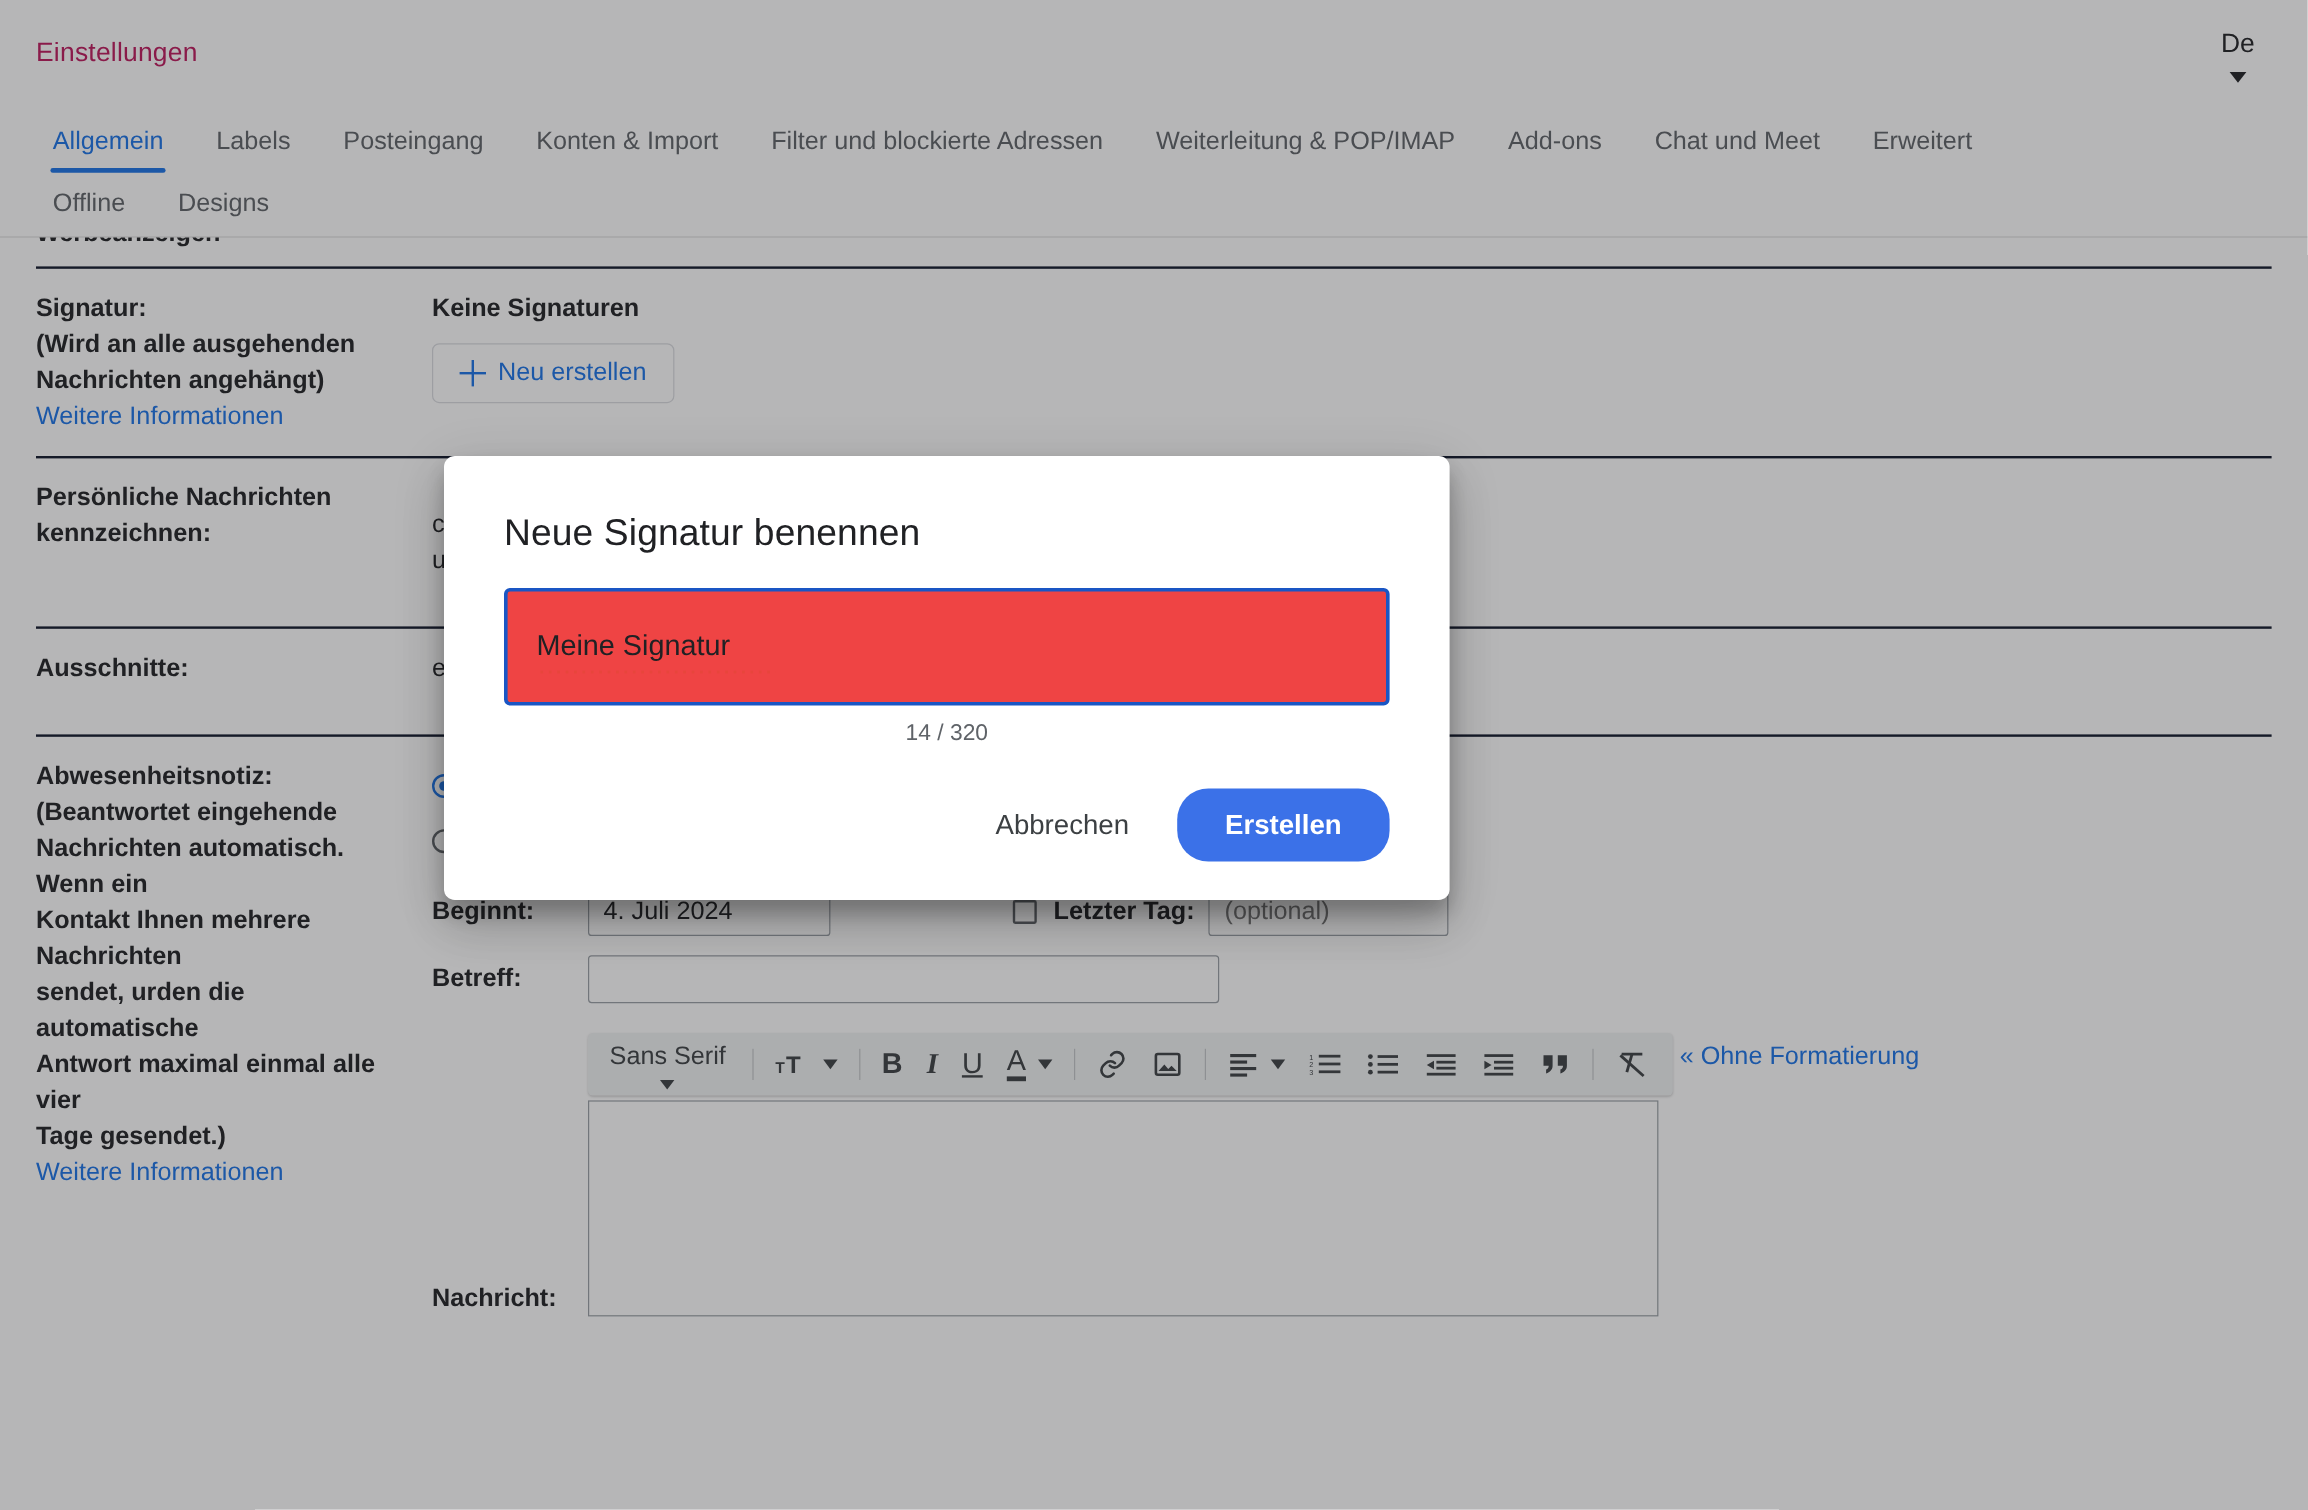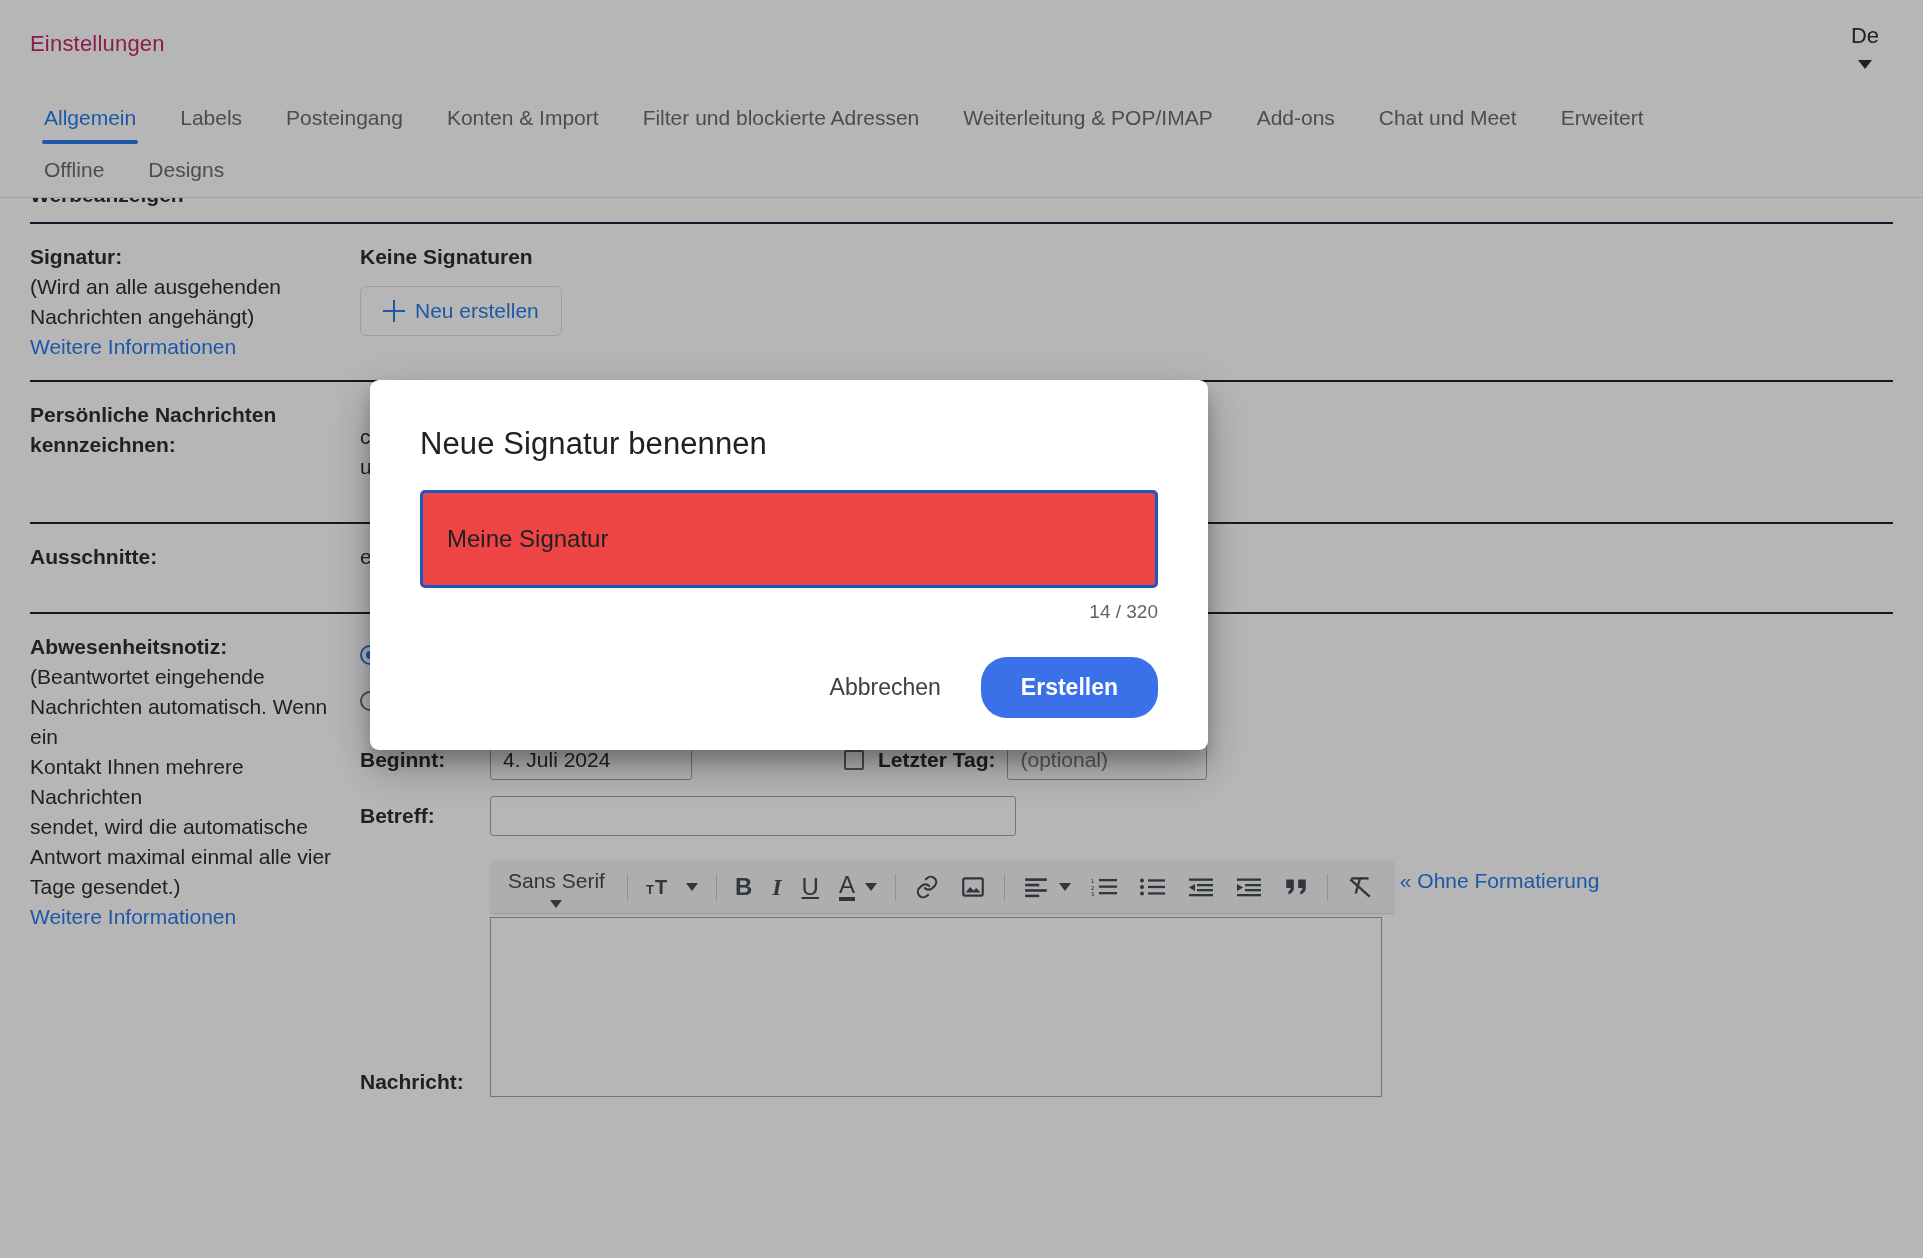--- a/index.html
+++ b/index.html
@@ -105,21 +105,21 @@
   .srow.noborder { border-bottom: none; }
   .slabel {
     width: 330px;
     flex: 0 0 330px;
     padding-right: 22px;
     font-size: 21px;
     color: #202124;
     line-height: 30px;
   }
   .slabel b { font-weight: 700; display: block; }
-  .slabel .note { font-weight: 400; display: block; }
+  .slabel .note { font-weight: 700; display: block; }
   .slabel a.link {
     color: #1a73e8;
     text-decoration: none;
     display: block;
   }
   .scontent {
     flex: 1 1 auto;
     font-size: 21px;
     color: #202124;
     line-height: 30px;
@@ -313,21 +313,21 @@
     left: 28px;
     bottom: 26px;
     width: 198px;
     height: 4px;
     background-image: radial-gradient(circle, #e8453c 1.2px, transparent 1.3px);
     background-size: 7px 4px;
     background-repeat: repeat-x;
     pointer-events: none;
   }
   .counter {
-    text-align: right;
+    text-align: center;
     font-size: 19px;
     color: #5f6368;
     margin-top: 13px;
   }
   .modal-actions {
     display: flex;
     align-items: center;
     justify-content: flex-end;
     gap: 18px;
     margin-top: 34px;
@@ -429,21 +429,21 @@
         <div>er Google Websuche)</div>
       </div>
     </div>
 
     <div class="srow noborder">
       <div class="slabel">
         <b>Abwesenheitsnotiz:</b>
         <span class="note">(Beantwortet eingehende</span>
         <span class="note">Nachrichten automatisch. Wenn ein</span>
         <span class="note">Kontakt Ihnen mehrere Nachrichten</span>
-        <span class="note">sendet, wird die automatische</span>
+        <span class="note">sendet, urden die automatische</span>
         <span class="note">Antwort maximal einmal alle vier</span>
         <span class="note">Tage gesendet.)</span>
         <a class="link" href="#">Weitere Informationen</a>
       </div>
       <div class="scontent">
 
         <div class="radio-line">
           <span class="radio checked"></span>
           <span>Abwesenheitsnotiz deaktiviert</span>
         </div>

